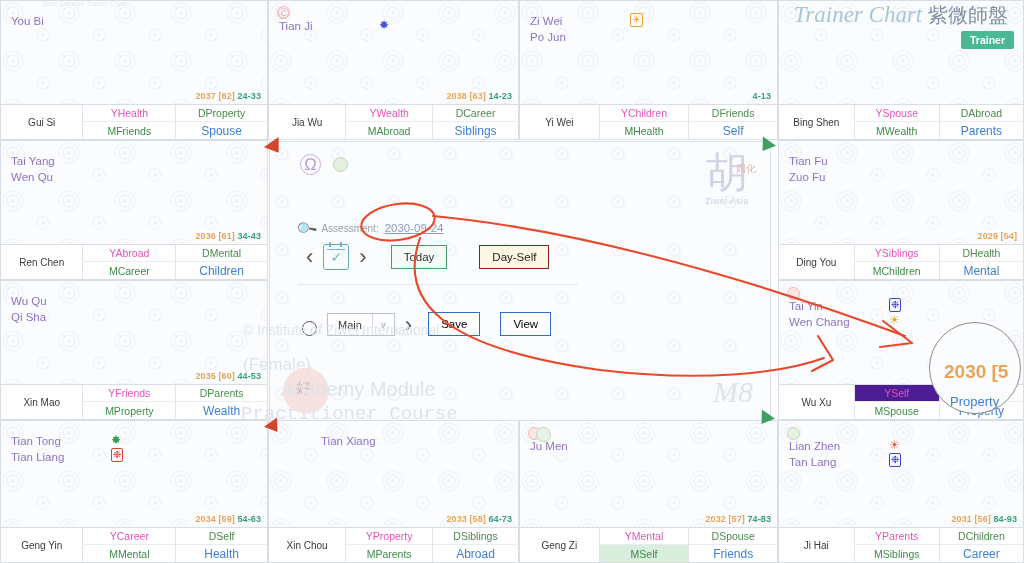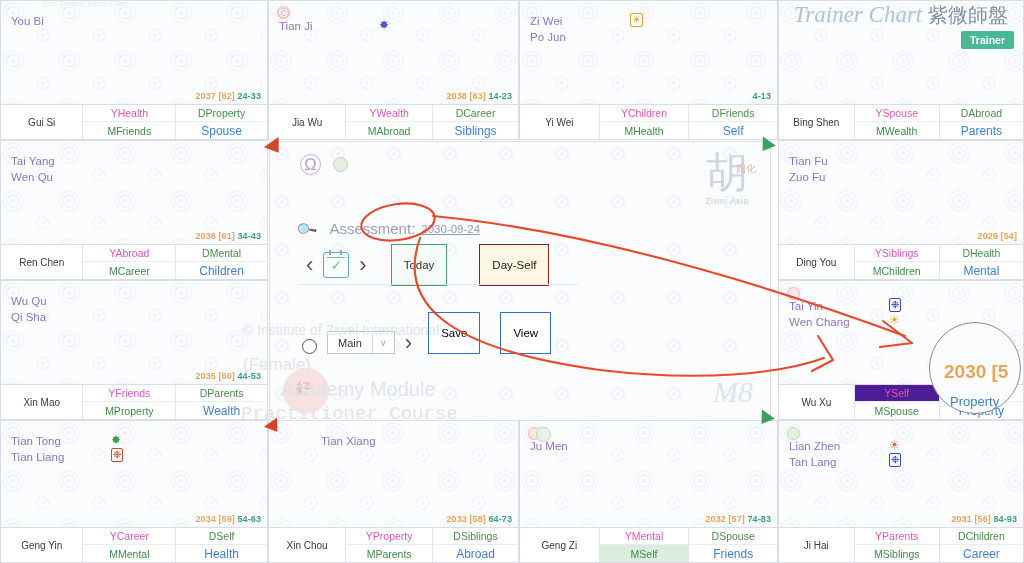--- a/index.html
+++ b/index.html
@@ -83,31 +83,31 @@
     background-size:56px 48px,56px 48px,56px 48px;
     border:1px solid #d9dde6;
     overflow:hidden;
   }
   .c-topicons { position:absolute; left:30px; top:12px; display:flex; align-items:center; gap:12px;}
   .ic-omega { color:#b79ad6; font-size:17px; border:1.5px solid #c4aee0; border-radius:50%;
               width:21px;height:21px; display:flex;align-items:center;justify-content:center;}
   .ic-circle { width:15px;height:15px;border-radius:50%;border:1px solid #bfd4b7;background:#e4efdf;}
   .assess-row { position:absolute; left:28px; top:78px; display:flex; align-items:center; gap:6px; }
   .mag { font-size:14px; color:#4a4a4a; transform:rotate(-35deg); }
-  .assess-lbl { font-size:15px; color:#9aa0ad;margin-left:8px; }
+  .assess-lbl { font-size:10px; color:#9aa0ad; }
   .assess-date { font-size:11.5px; color:#8f9bb5; text-decoration:underline; cursor:pointer; }
   .nav-row { position:absolute; left:36px; top:102px; display:flex; align-items:center; gap:10px; }
   .chev { font-size:22px; color:#555; font-weight:300; cursor:pointer; line-height:1;}
   .cal-ic { width:26px;height:26px;border:1.6px solid #5fa8c4;border-radius:3px;
             position:relative; color:#6fb4cd; font-size:14px;
             display:flex;align-items:center;justify-content:center;}
   .cal-ic:before{content:"";position:absolute;left:3px;right:3px;top:4px;height:1.3px;background:#6fb4cd;}
   .cal-ic:after{content:"";position:absolute;left:5px;top:-3px;width:2px;height:5px;background:#6fb4cd;
                 box-shadow:11px 0 0 #6fb4cd;}
-  .btn { font-size:11.5px; padding:14px 12px; cursor:pointer; background:#fff; }
+  .btn { font-size:11.5px; padding:5px 12px; cursor:pointer; background:#fff; }
   .btn-today { border:1.6px solid #3fa06d; background:#f4faf6; color:#333; margin-left:14px; }
   .btn-dayself{ border:1.6px solid #8a2020; background:#fdf6e3; color:#222; margin-left:22px; }
   .divider { position:absolute; left:28px; top:142px; width:280px; height:1px; background:#e2e6ee; }
   .sel-row { position:absolute; left:32px; top:170px; display:flex; align-items:flex-end; gap:10px; }
   .radio-o { width:15px;height:15px;border-radius:50%;border:1.6px solid #555; }
   .sel-box { display:flex; border:1px solid #bcc2cc; background:#fff; height:23px; align-items:stretch; }
   .sel-val { font-size:11px; padding:0 10px; display:flex;align-items:center; color:#333;}
   .sel-arrow{ width:22px; border-left:1px solid #d3d8e0; display:flex;align-items:center;justify-content:center;
               color:#9aa1ad; font-size:9px; }
   .btn-save { border:1.8px solid #2f6fc4; margin-left:6px; }

